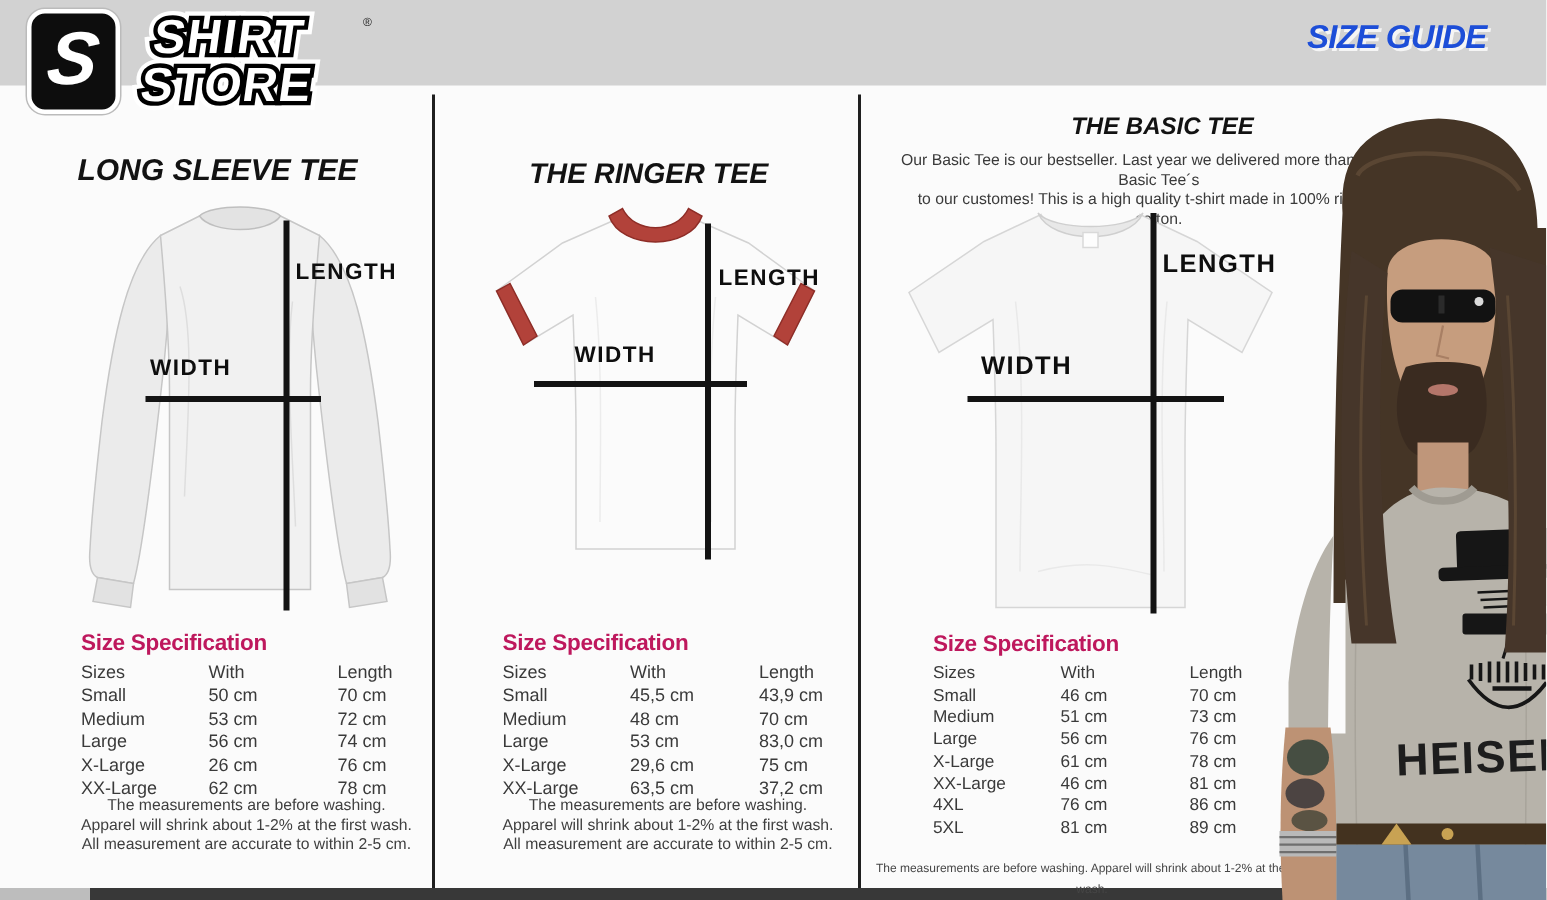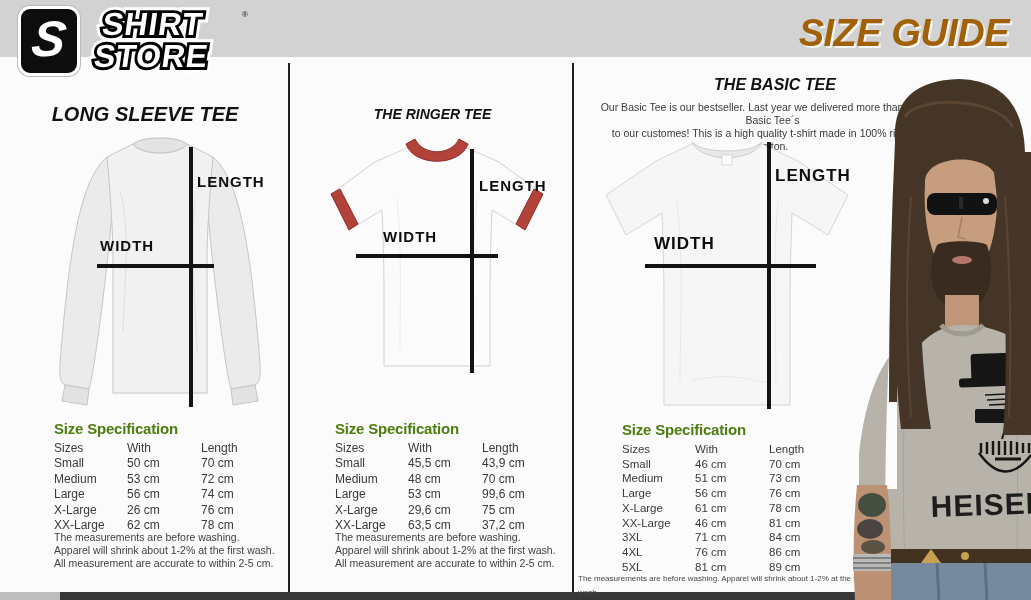--- a/index.html
+++ b/index.html
@@ -17,50 +17,50 @@
   .s-box span{
     color:#fff;font-weight:bold;font-style:italic;font-size:50px;line-height:1;
     transform:skewX(-8deg) translateY(-2px);
   }
   .logo svg{margin-left:4px;}
   .logo-stroke-under{stroke:#fff;stroke-width:12px;fill:#fff;}
   .logo-stroke-main{stroke:#000;stroke-width:6px;fill:#fff;paint-order:stroke;}
   .logo text{font-family:"Liberation Sans",sans-serif;font-weight:bold;font-size:33px;letter-spacing:1px;}
   .reg-mark{position:absolute;left:224px;top:6px;font-size:8px;color:#222;}
   .size-guide{
-    position:absolute;top:12px;right:22px;font-size:38px;font-weight:bold;font-style:italic;
-    color:#a16207;letter-spacing:-.5px;text-shadow:2px 2px 0 rgba(248,248,248,.9);
+    position:absolute;top:12px;right:40px;font-size:22px;font-weight:bold;font-style:italic;
+    color:#1d4ed8;letter-spacing:-.5px;text-shadow:2px 2px 0 rgba(248,248,248,.9);
   }
   
   .vline{position:absolute;top:63px;height:529px;width:2px;background:#1f1f1f;}
   .vline.d1{left:288px;} .vline.d2{left:572px;}
   .bottom-left{position:absolute;bottom:0;left:0;width:60px;height:8px;background:#bdbdbd;}
   .bottom-bar{position:absolute;bottom:0;left:60px;right:0;height:8px;background:#383838;}
   
   .col-title{position:absolute;font-weight:bold;font-style:italic;color:#121212;text-align:center;letter-spacing:0;}
   .ct1{left:30px;width:230px;top:103px;font-size:20px;}
-  .ct2{left:300px;width:265px;top:106px;font-size:14px;}
+  .ct2{left:300px;width:265px;top:106px;font-size:19px;}
   .ct3{left:590px;width:370px;top:76px;font-size:16px;}
   .basic-desc{
     position:absolute;left:600px;width:345px;top:101px;font-size:10.5px;line-height:13px;
     color:#3a3a3a;text-align:center;
   }
   
   .xline{position:absolute;background:#131313;}
   .measure-label{position:absolute;font-weight:bold;color:#0e0e0e;letter-spacing:1px;font-size:15px;}
   .measure-label.big{font-size:17px;}
   
   .shirt{position:absolute;}
   
   .spec{position:absolute;color:#3a3a3a;}
-  .spec-heading{font-weight:bold;font-size:15px;color:#4d7c0f;margin-bottom:4px;letter-spacing:-.2px;}
-  .trow{display:grid;grid-template-columns:73px 74px 72px;}
+  .spec-heading{font-weight:bold;font-size:15px;color:#be185d;margin-bottom:4px;letter-spacing:-.2px;}
+  .trow{display:grid;grid-template-columns:73px 74px 72px;gap:12px;}
   .trow span{font-size:12px;line-height:15.4px;}
   .spec.small .trow span{font-size:11.5px;line-height:14.7px;}
-  .footnote{position:absolute;font-size:10.5px;line-height:13px;color:#3f3f3f;}
+  .footnote{position:absolute;font-size:10.5px;line-height:13px;color:#3f3f3f;text-align:center;}
   .footnote.tiny{font-size:8px;line-height:13.5px;color:#464646;}
   
   .model-photo{position:absolute;left:845px;top:57px;width:186px;height:543px;overflow:hidden;}
 </style>
 </head>
 <body>
 
 <div class="band"></div>
 
 <div class="logo">
@@ -192,21 +192,21 @@
         <span>43,9 cm</span>
       </div>
       <div class="trow">
         <span>Medium</span>
         <span>48 cm</span>
         <span>70 cm</span>
       </div>
       <div class="trow">
         <span>Large</span>
         <span>53 cm</span>
-        <span>99,6 cm</span>
+        <span>83,0 cm</span>
       </div>
       <div class="trow">
         <span>X-Large</span>
         <span>29,6 cm</span>
         <span>75 cm</span>
       </div>
       <div class="trow">
         <span>XX-Large</span>
         <span>63,5 cm</span>
         <span>37,2 cm</span>
@@ -244,25 +244,20 @@
       </div>
       <div class="trow">
         <span>X-Large</span>
         <span>61 cm</span>
         <span>78 cm</span>
       </div>
       <div class="trow">
         <span>XX-Large</span>
         <span>46 cm</span>
         <span>81 cm</span>
-      </div>
-      <div class="trow">
-        <span>3XL</span>
-        <span>71 cm</span>
-        <span>84 cm</span>
       </div>
       <div class="trow">
         <span>4XL</span>
         <span>76 cm</span>
         <span>86 cm</span>
       </div>
       <div class="trow">
         <span>5XL</span>
         <span>81 cm</span>
         <span>89 cm</span>

